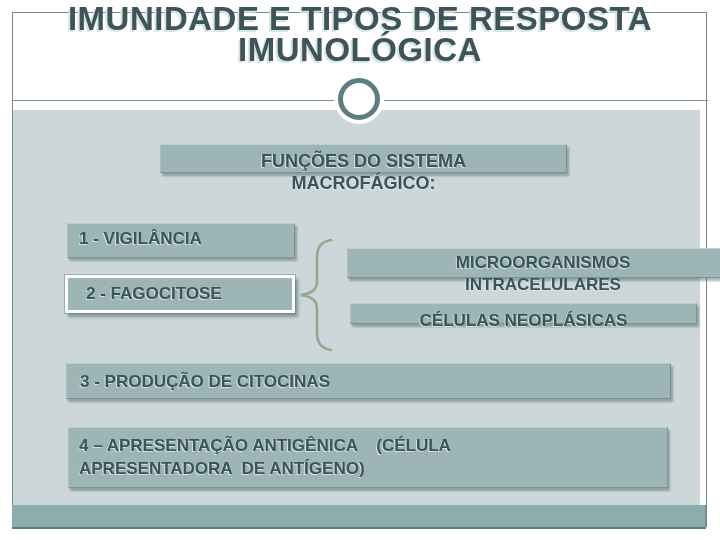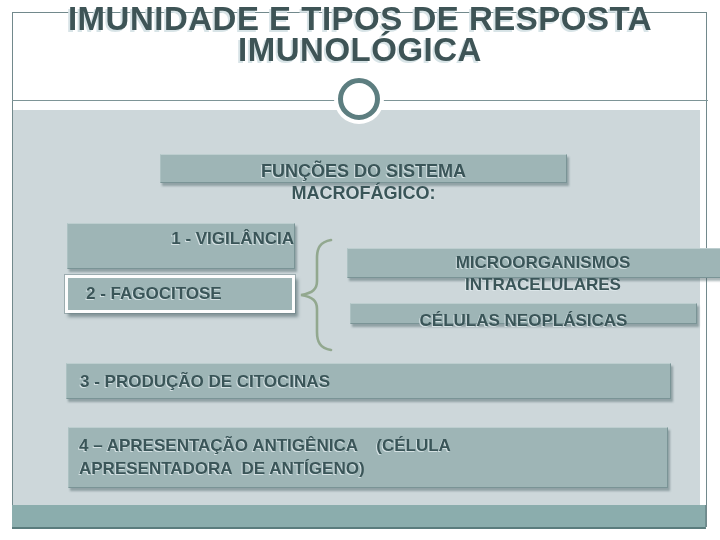--- a/index.html
+++ b/index.html
@@ -43,23 +43,23 @@
     position:absolute;background:#9eb5b6;box-sizing:border-box;
     border:1px solid #7a9496;border-top-color:#bdcecf;border-left-color:#acc1c2;
     box-shadow:2px 3px 2px rgba(70,95,100,.45);
     color:#3a5558;font-size:17px;
     text-shadow:-1px 1px 0 rgba(222,233,235,.85);
   }
   .overflow-lines{
     position:absolute;left:0;top:4px;width:100%;text-align:center;
     line-height:21px;white-space:nowrap;
   }
-  .funcoes{left:160px;top:154px;width:407px;height:29px;font-size:18px;}
+  .funcoes{left:160px;top:144px;width:407px;height:29px;font-size:18px;}
   .funcoes .overflow-lines{top:5px;line-height:22px;}
-  .box1{left:67px;top:223px;width:228px;height:46px;line-height:30px;padding-left:11px;text-align:right;}
+  .box1{left:67px;top:223px;width:228px;height:35px;line-height:30px;padding-left:11px;}
   .box2{
     left:65px;top:275px;width:230px;height:38px;line-height:31px;padding-left:18px;
     border:3px solid #fdfdfd;background:#9eb5b6;
     box-shadow:0 0 0 1px rgba(105,128,132,.5),3px 4px 3px rgba(60,85,90,.5);
   }
   .brace{position:absolute;left:294px;top:238px;width:42px;height:114px;z-index:3;}
   .micro{left:347px;top:248px;width:392px;height:30px;}
   .micro .overflow-lines{top:3px;line-height:22px;}
   .celulas{left:350px;top:303px;width:347px;height:21px;line-height:34px;text-align:center;}
   .box3{left:66px;top:363px;width:605px;height:36px;line-height:35px;padding-left:13px;}

